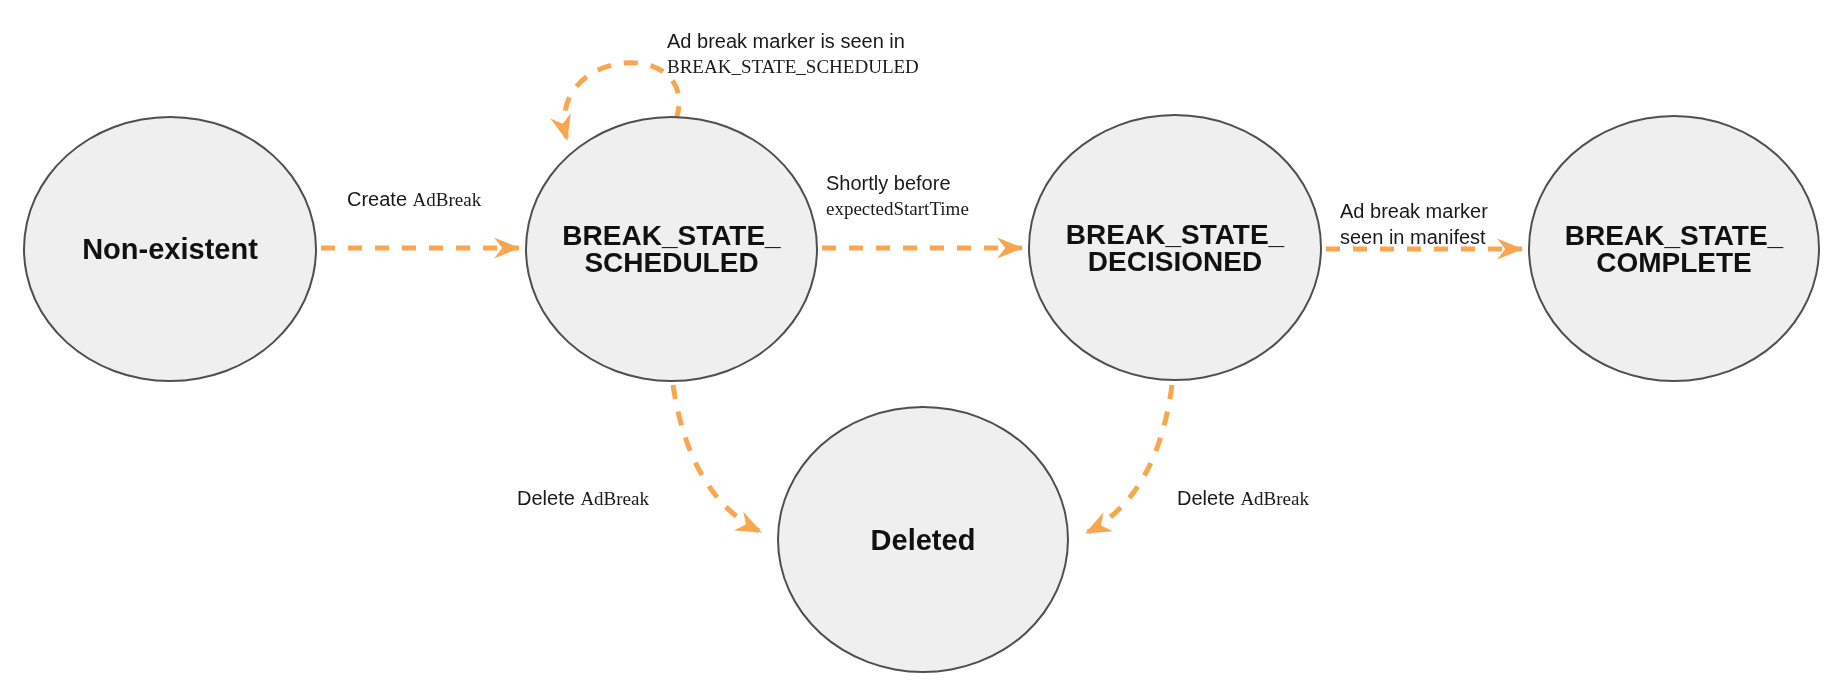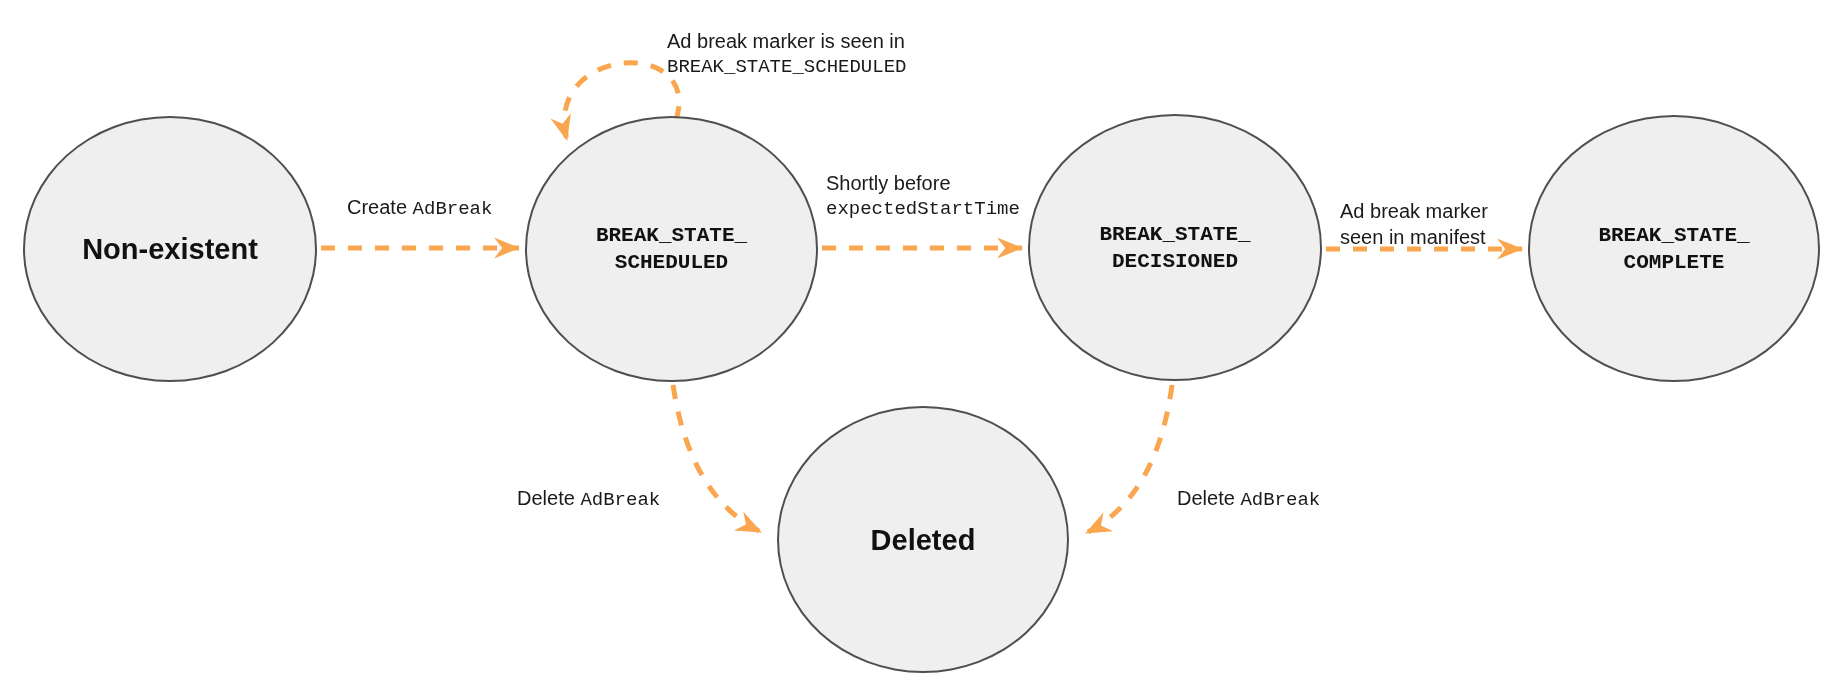--- a/index.html
+++ b/index.html
@@ -40,33 +40,33 @@
   .slabel {
     font-weight: bold;
     color: #111111;
   }
   .state.sans .slabel {
     font-family: "Liberation Sans", sans-serif;
     font-size: 29px;
     line-height: 28px;
   }
   .state.mono .slabel {
-    font-family: Liberation Mono, monospace;
-    font-size: 21px;
+    font-family: Liberation Sans, sans-serif;
+    font-size: 28px;
     line-height: 27px;
   }
   .elabel {
     position: absolute;
     font-size: 20px;
     line-height: 26px;
     white-space: nowrap;
     color: var(--text, #1a1a1a);
   }
   .elabel .sans { font-family: "Liberation Sans", sans-serif; }
-  .elabel .mono { font-family: Liberation Mono, monospace; font-size: 19px; }
+  .elabel .mono { font-family: Liberation Serif, serif; font-size: 19px; }
 </style>
 </head>
 <body>
 
 <div class="canvas">
 
   <svg class="edges" viewBox="0 0 1844 687" xmlns="http://www.w3.org/2000/svg">
     <defs>
       <marker id="ah" viewBox="0 0 12 10" refX="11" refY="5" markerWidth="30" markerHeight="24" markerUnits="userSpaceOnUse" orient="auto">
         <path class="arrowhead" d="M0.6 0.6 L11.4 5 L0.6 9.4 L4 5 Z"></path>
@@ -102,21 +102,21 @@
     <div class="slabel">
       <div>BREAK_STATE_</div>
       <div>COMPLETE</div>
     </div>
   </div>
 
   <div class="state sans" style="left:777px; top:406px; width:292px; height:267px;">
     <div class="slabel">Deleted</div>
   </div>
 
-  <div class="elabel" style="left:347px; top:194px;">
+  <div class="elabel" style="left:347px; top:186px;">
     <span class="sans">Create </span><span class="mono">AdBreak</span>
   </div>
 
   <div class="elabel" style="left:667px; top:28px;">
     <div class="sans">Ad break marker is seen in</div>
     <div class="mono">BREAK_STATE_SCHEDULED</div>
   </div>
 
   <div class="elabel" style="left:826px; top:170px;">
     <div class="sans">Shortly before</div>

